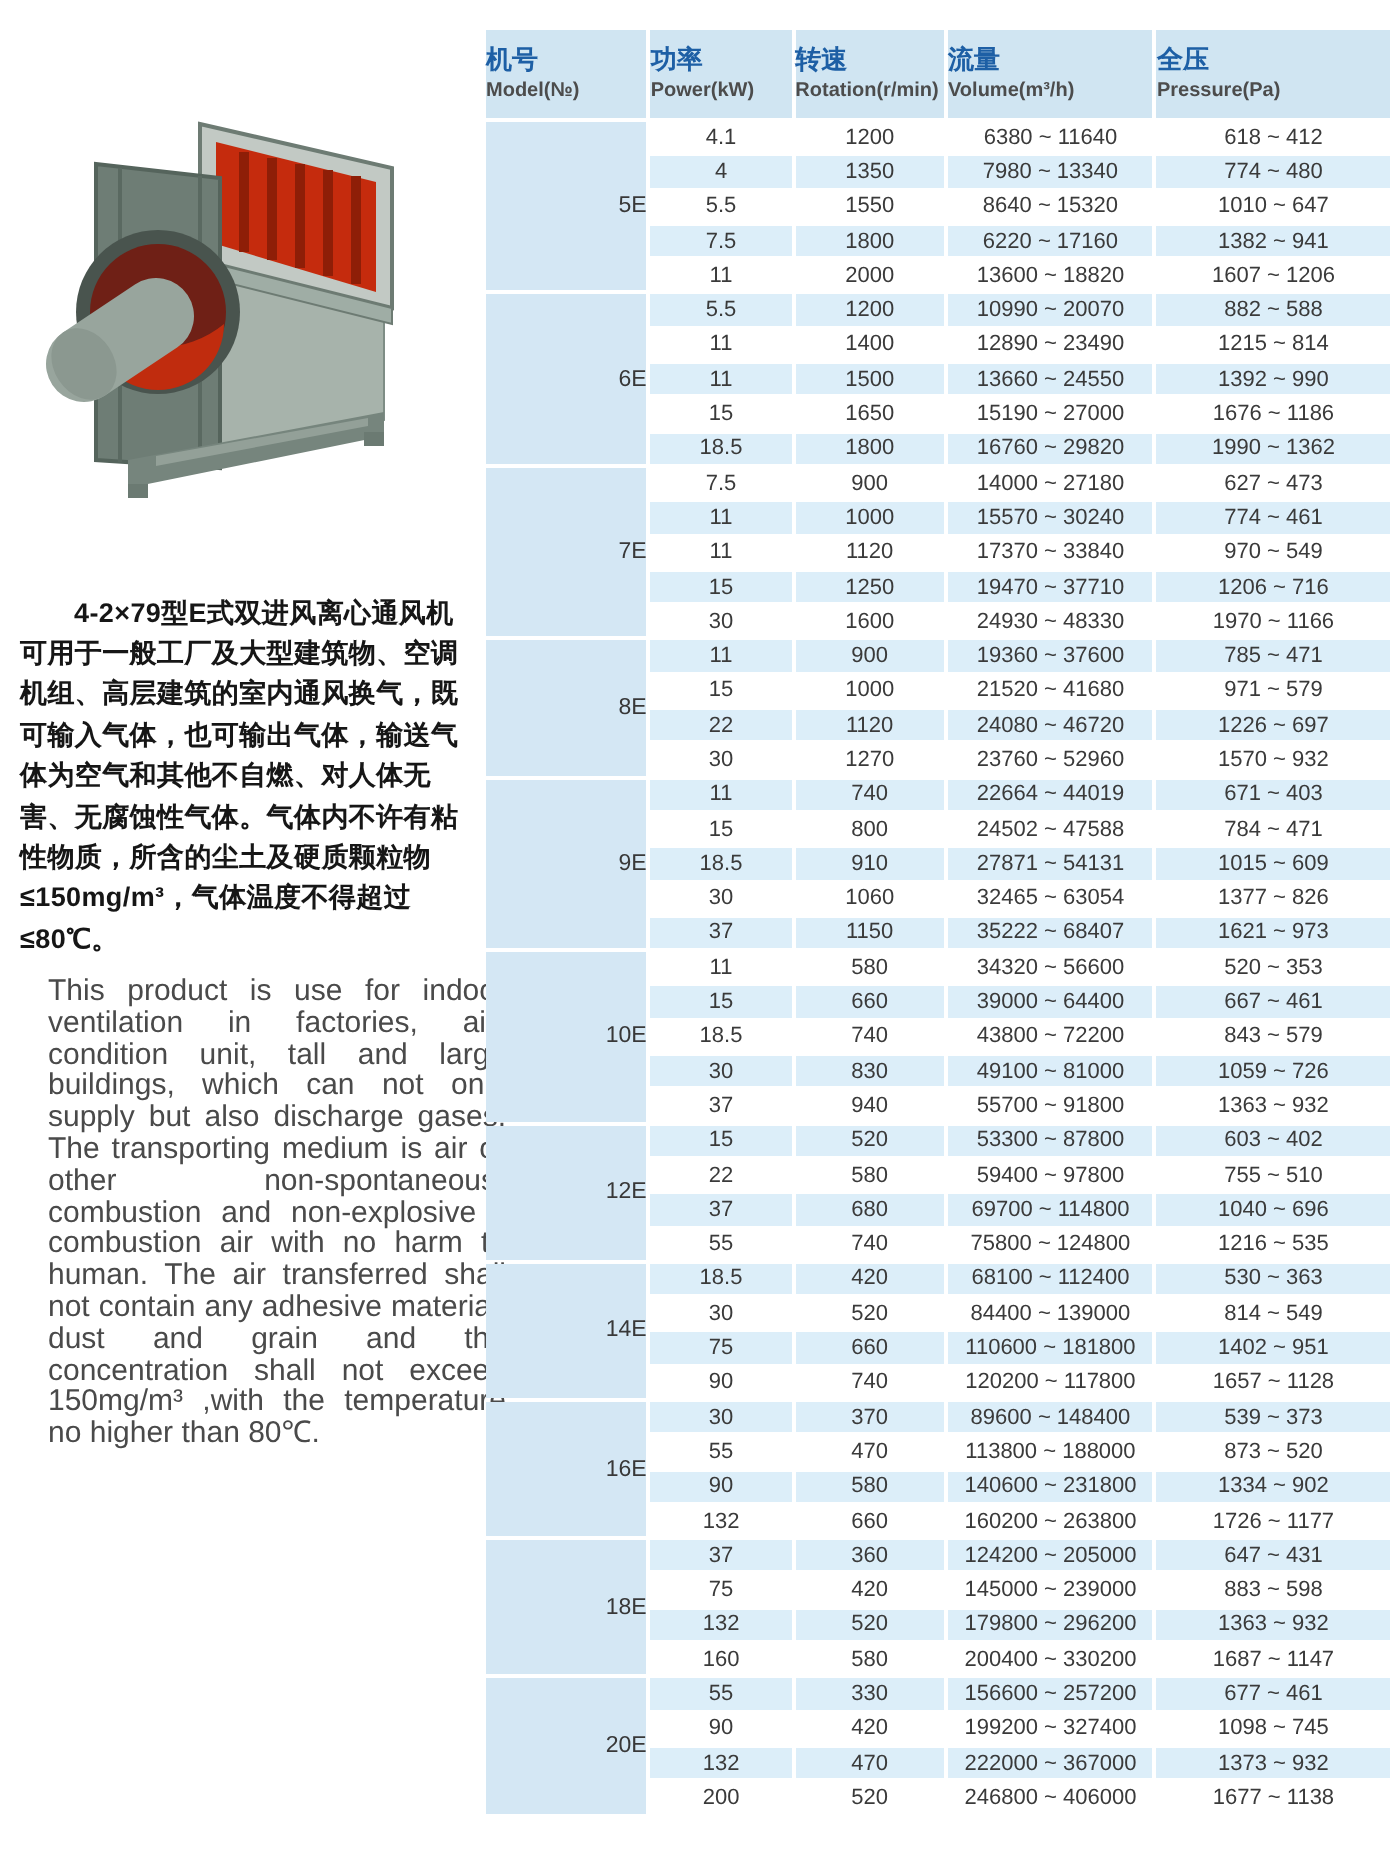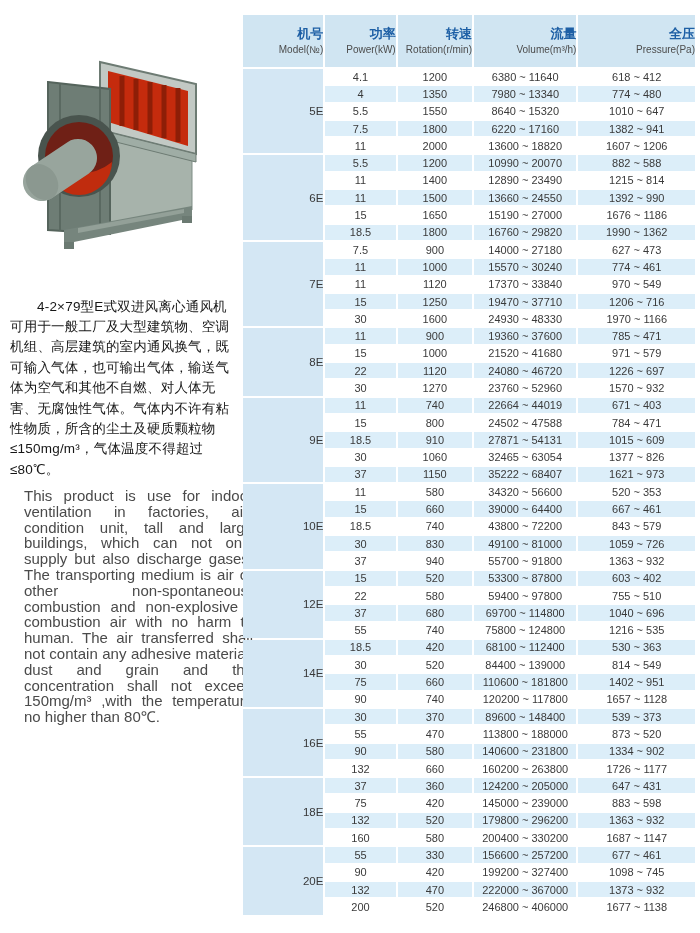--- a/index.html
+++ b/index.html
@@ -12,42 +12,42 @@
     overflow:hidden;
   }
 
   
   .fan-photo {
     position:absolute; left:22px; top:52px;
     width:208px; height:222px;
   }
   .intro-zh {
     position:absolute; left:10px; top:283px; width:229px;
-    font-size:13.5px; font-weight:normal; line-height:20.4px;
+    font-size:13.5px; font-weight:bold; line-height:20.4px;
     color:#161616; text-indent:2em; letter-spacing:0.2px;
   }
   .intro-en {
     position:absolute; left:24px; top:473px; width:229px;
     font-size:15px; line-height:15.8px;
     color:#4a4a4a; text-align:justify;
   }
 
   
   .spec-table {
     position:absolute; left:241px; top:13px;
     width:456px;
     border-collapse:separate; border-spacing:2px;
     table-layout:fixed;
   }
   .spec-table th {
-    background:#d0e5f2; height:52px; padding:0;
-    text-align:right; vertical-align:middle;
+    background:#d0e5f2; height:44px; padding:0;
+    text-align:left; vertical-align:middle;
   }
   .th-zh { font-size:13px; font-weight:bold; color:#1d5fa5; line-height:16px; }
-  .th-en { font-size:10px; font-weight:normal; color:#4c4c4c; line-height:12px; margin-top:2px; }
+  .th-en { font-size:10px; font-weight:bold; color:#4c4c4c; line-height:12px; margin-top:2px; }
   .spec-table td {
     height:15.3px; padding:0;
     text-align:center; vertical-align:middle;
     font-size:11px; color:#3a3a3a;
     background:#ffffff;
   }
   .spec-table td.alt { background:#dceef9; }
   .spec-table td.model-cell {
     background:#d4e7f4; font-size:11.5px; color:#383838;text-align:right;
   }

